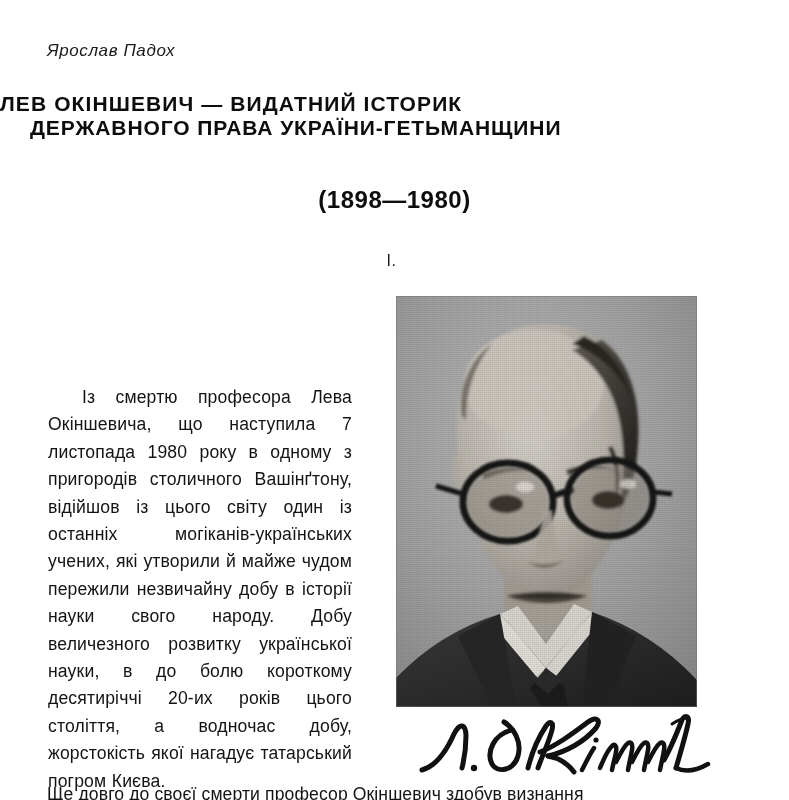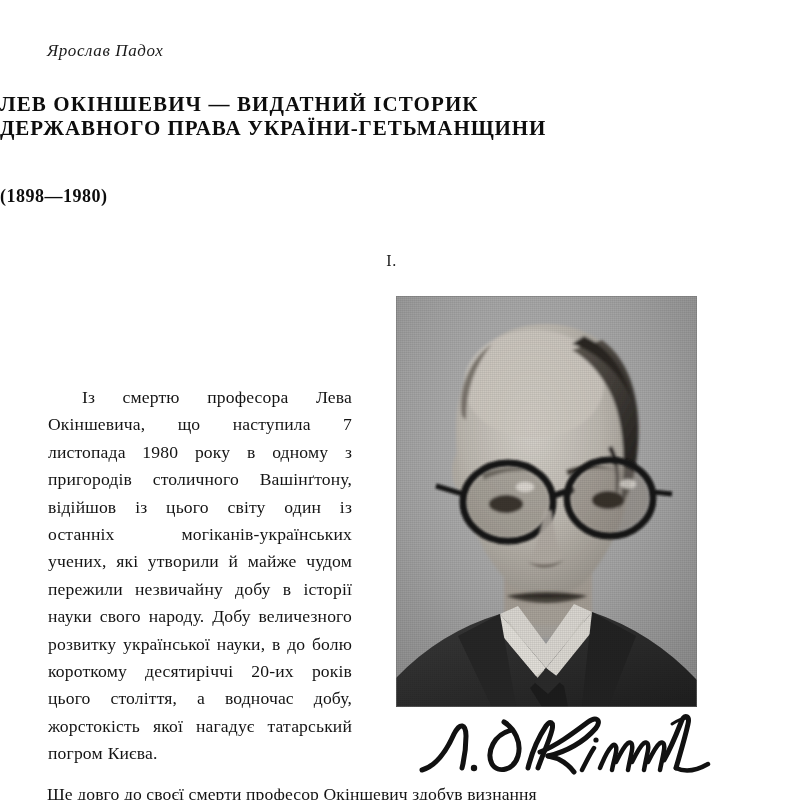--- a/index.html
+++ b/index.html
@@ -7,21 +7,21 @@
     margin: 0;
     padding: 0;
     background: #ffffff;
   }
   .page {
     position: relative;
     width: 789px;
     height: 800px;
     background: #ffffff;
     overflow: hidden;
-    font-family: Liberation Serif, serif;
+    font-family: Liberation Sans, sans-serif;
     color: #111111;
   }
 
   
   .author {
     position: absolute;
     left: 47px;
     top: 41px;
     font-style: italic;
     font-size: 17px;
@@ -39,31 +39,31 @@
   }
   .title-line {
     font-weight: bold;
     font-size: 21px;
     line-height: 24px;
     letter-spacing: 0.6px;
     color: #0d0d0d;
     white-space: nowrap;
   }
   .title-line.t1 { letter-spacing: 1.1px; }
-  .title-line.t2 { letter-spacing: 0.9px; }
+  .title-line.t2 { letter-spacing: 0.9px; padding-left: 30px; }
   .title-line.t3 { letter-spacing: 1.2px; }
 
   .life-dates {
     position: absolute;
     left: 0;
     top: 186px;
     width: 789px;
-    text-align: left;
+    text-align: center;
     font-weight: bold;
-    font-size: 18px;
+    font-size: 24px;
     letter-spacing: 0.5px;
     color: #0d0d0d;
   }
 
   .section-numeral {
     position: absolute;
     left: 0;
     top: 252px;
     width: 789px;
     text-align: center;

